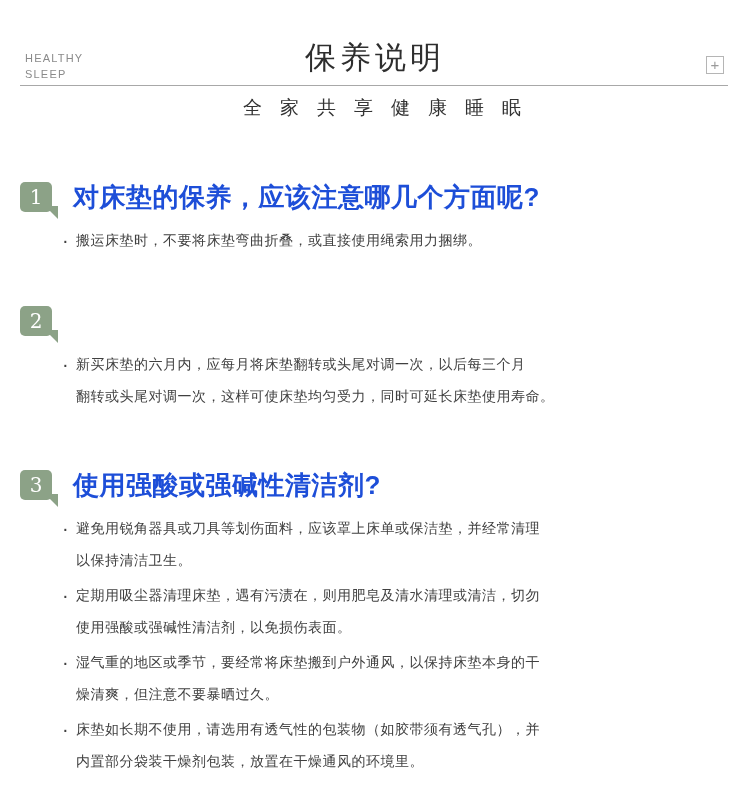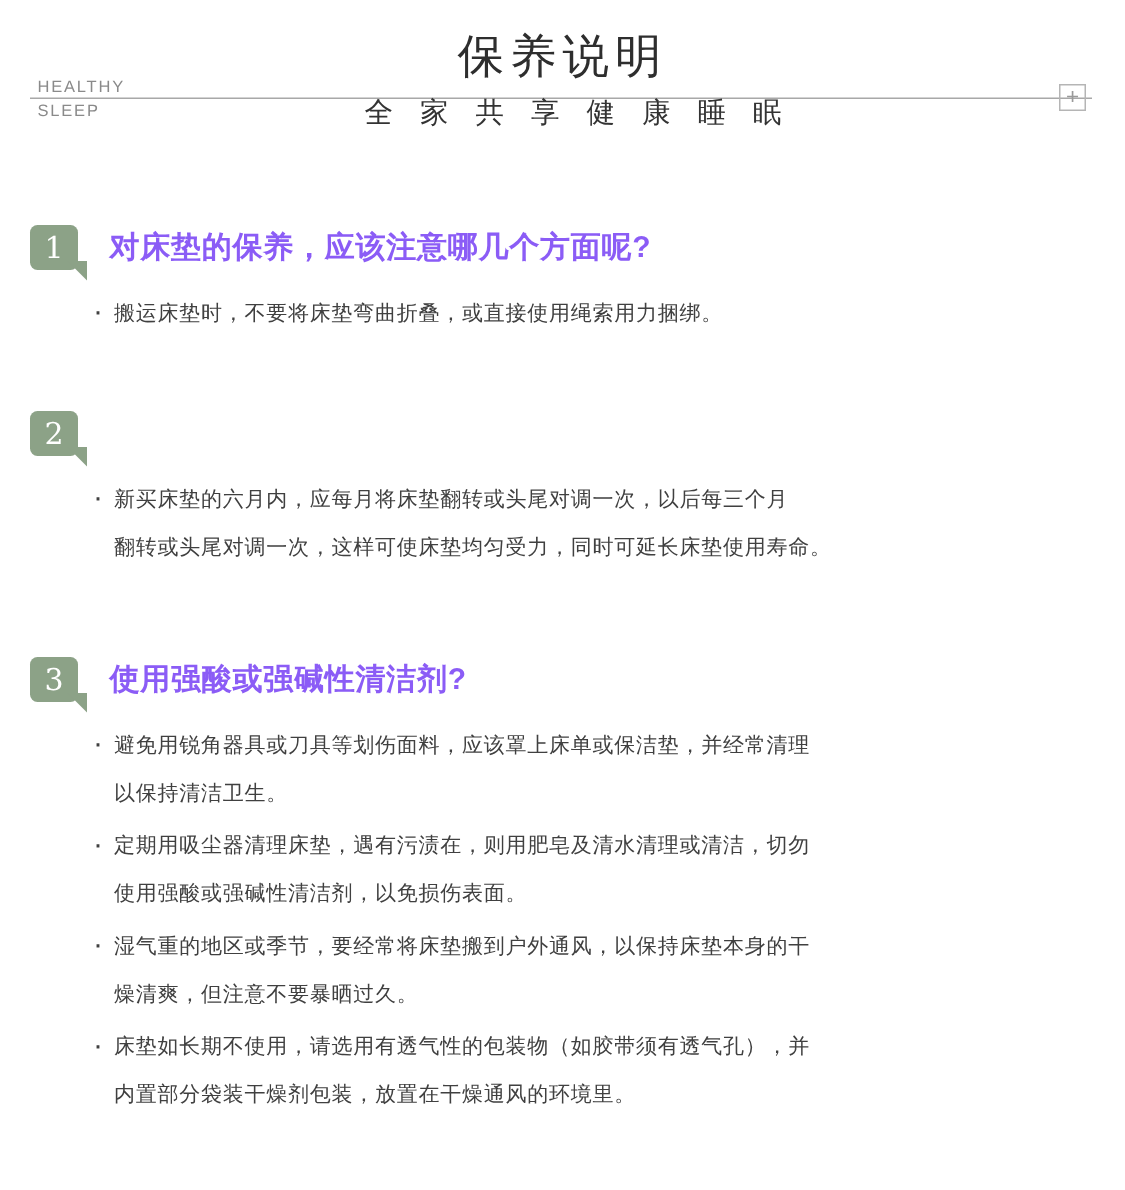--- a/index.html
+++ b/index.html
@@ -11,37 +11,37 @@
   }
 
   
   .header { position: relative; }
   .brand {
     position: absolute; left: 25px; top: 50px;
     font-size: 11px; line-height: 16px; letter-spacing: 1.2px;
     color: #8a8a8a; font-weight: 400;
   }
   .page-title {
-    padding-top: 20px; text-align: center;
+    padding-top: 40px; text-align: center;
     font-size: 31px; line-height: 36px; letter-spacing: 4px;
     color: #2e2e2e; font-weight: 500;
   }
   .plus-box {
     position: absolute; right: 26px; top: 56px;
     width: 18px; height: 18px; border: 1px solid #b5b5b5;
     color: #9a9a9a; font-size: 15px; line-height: 16px;
     display: flex; align-items: center; justify-content: center;
     font-weight: 300;
   }
   .divider {
     margin: 9px 22px 0 20px;
     border-top: 1px solid #a8a8a8; height: 0;
   }
   .subtitle {
-    margin-top: 0; text-align: center;
+    margin-top: 12px; text-align: center;
     font-size: 19px; line-height: 20px; color: #333;
     letter-spacing: 18px; padding-left: 32px; font-weight: 400;
   }
 
   
   .section { margin-left: 20px; }
   .section.s1 { margin-top: 64px; }
   .section.s2 { margin-top: 50px; }
   .section.s3 { margin-top: 58px; }
 
@@ -53,22 +53,22 @@
     color: #ffffff; font-family: "DejaVu Serif", "Liberation Serif", serif;
     font-size: 20px; line-height: 30px; text-align: center;
   }
   .num-bubble::after {
     content: ""; position: absolute; right: -6px; bottom: -7px;
     width: 0; height: 0;
     border-top: 13px solid #8ca287;
     border-left: 13px solid transparent;
   }
   .sec-heading {
-    font-size: 20px; line-height: 30px; font-weight: 700;
-    letter-spacing: 0.5px; color: #8b5cf6;
+    font-size: 26px; line-height: 30px; font-weight: 700;
+    letter-spacing: 0.5px; color: #1d4ed8;
   }
 
   .bullets { margin-top: 12px; padding-left: 42px; }
   .bullet { display: flex; margin-bottom: 3px; }
   .bullet .dot {
     flex: none; width: 14px;
     font-size: 20px; line-height: 32px; color: #404040;
   }
   .bullet .text {
     white-space: pre;

